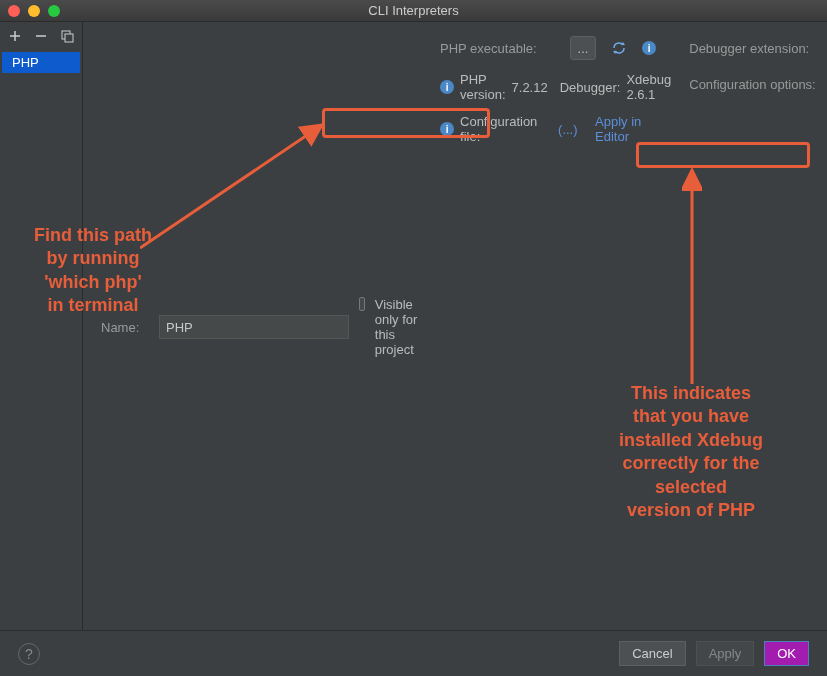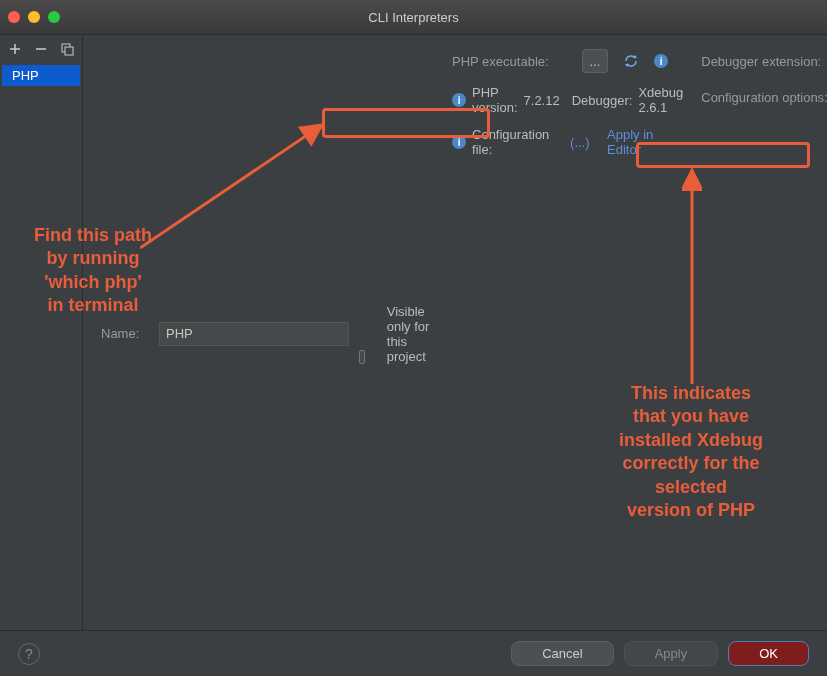--- a/index.html
+++ b/index.html
@@ -9,21 +9,21 @@
   background: #3c3f41;
   color: #bbb;
   width: 827px;
   height: 676px;
   display: flex;
   flex-direction: column;
   position: relative;
   overflow: hidden;
 }
 .titlebar {
-  height: 35px;
+  height: 22px;
   background: linear-gradient(#4a4a4a, #3a3a3a);
   display: flex;
   align-items: center;
   position: relative;
   border-bottom: 1px solid #2b2b2b;
 }
 .traffic-lights { display: flex; gap: 8px; margin-left: 8px; }
 .tl { width: 12px; height: 12px; border-radius: 50%; }
 .tl-close { background: #ff5f57; }
 .tl-min { background: #ffbd2e; }
@@ -72,21 +72,21 @@
   flex-shrink: 0;
 }
 .sq-btn {
   width: 26px; height: 24px; background: #4c5052; border: 1px solid #5e6060;
   border-radius: 3px; color: #bbb; display: inline-flex;
   align-items: center; justify-content: center; cursor: pointer;
   font-size: 13px; flex-shrink: 0;
 }
 .link { color: #5b8fd9; cursor: pointer; }
 .hint { font-size: 11px; color: #7a7a7a; margin-left: 160px; margin-top: 4px; }
-.checkbox-wrap { display: flex; align-items: flex-end; gap: 22px; margin-left: auto; }
+.checkbox-wrap { display: flex; align-items: flex-start; gap: 10px; margin-left: auto; }
 .cb { width: 14px; height: 14px; border: 1px solid #777; background: #45494a; border-radius: 2px; }
 .red-box {
   position: absolute; border: 3px solid #e85d3a; border-radius: 4px;
   pointer-events: none;
 }
 .annot {
   position: absolute; color: #e85d3a; font-weight: bold; font-size: 18px;
   text-align: center; line-height: 1.3; pointer-events: none;
 }
 .arrow { position: absolute; pointer-events: none; }
@@ -94,24 +94,24 @@
   border-top: 1px solid #2b2b2b; padding: 10px 18px;
   display: flex; align-items: center; gap: 10px;
 }
 .help-icon {
   width: 22px; height: 22px; border-radius: 50%; border: 1px solid #666;
   color: #888; display: flex; align-items: center; justify-content: center;
   font-size: 14px; cursor: pointer;
 }
 .footer-spacer { flex: 1; }
 .btn {
-  padding: 4px 30px; background: #4c5052; border: 1px solid #5e6060;
-  border-radius: 8px; color: #ccc; cursor: pointer; font-size: 13px;
-}
-.btn.primary { background: #7f1d1d; border-color: #4a81b8; color: #fff; }
+  padding: 4px 12px; background: #4c5052; border: 1px solid #5e6060;
+  border-radius: 0; color: #ccc; cursor: pointer; font-size: 13px;
+}
+.btn.primary { background: #a21caf; border-color: #4a81b8; color: #fff; }
 .btn.disabled { opacity: 0.5; cursor: default; }
 </style>
 </head>
 <body>
 
 <div class="titlebar">
   <div class="traffic-lights">
     <div class="tl tl-close"></div>
     <div class="tl tl-min"></div>
     <div class="tl tl-max"></div>

